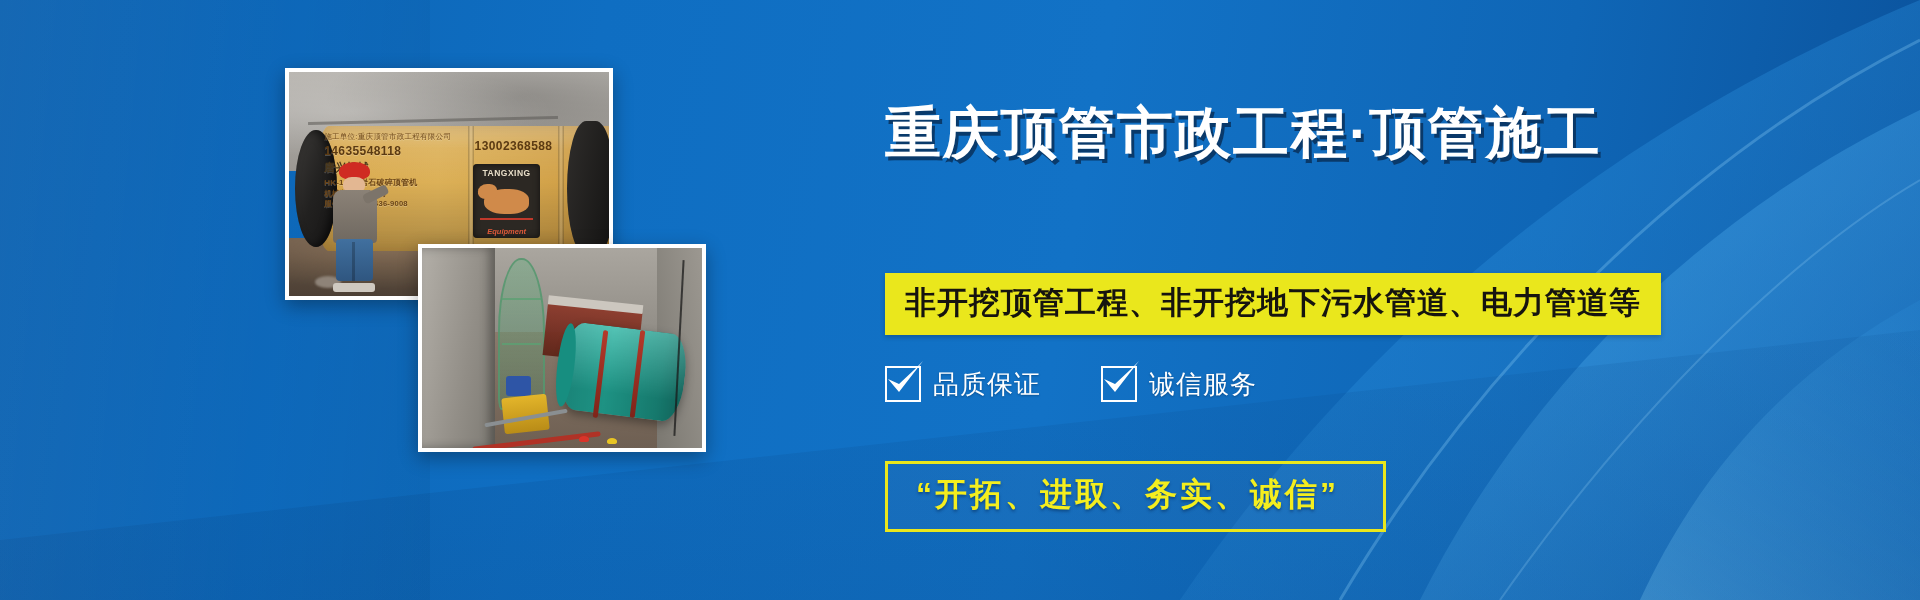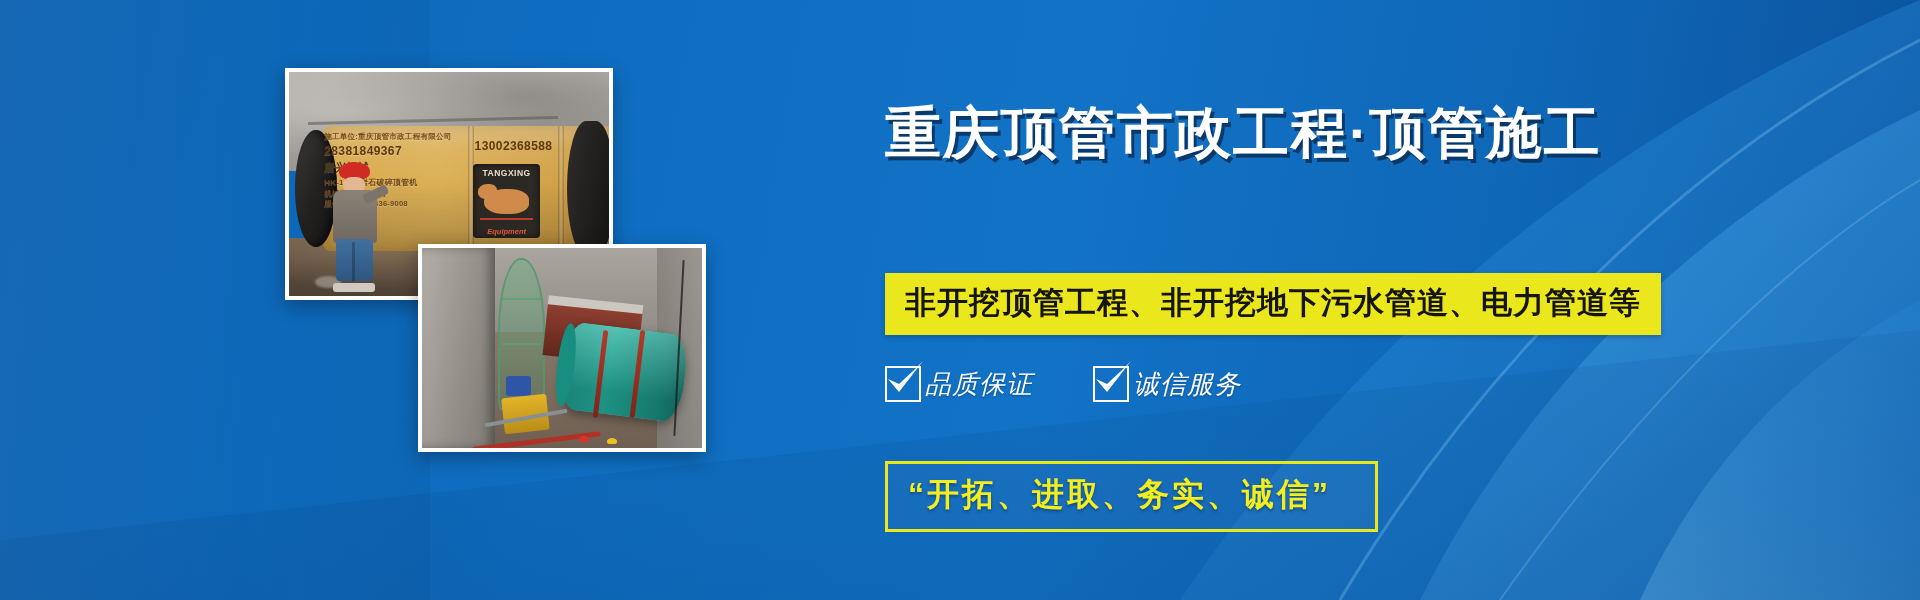--- a/index.html
+++ b/index.html
@@ -78,21 +78,21 @@
   .p1-rightdrum {
     position:absolute; right:-2%; top:22%; width:15%; height:60%;
     border-radius:40%/50%;
     background:linear-gradient(100deg,#2f2d2b,#1b1a19 70%,#111 100%);
   }
   .p1-text {
     position:absolute; left:11%; top:27%; width:60%;
     color:#6b4518; font-size:8.5px; line-height:1.35; letter-spacing:.2px;
     text-shadow:0 1px 0 rgba(255,255,255,.22);
   }
-  .p1-text .l1 { font-size:7.6px; font-weight:bold; opacity:.92; }
+  .p1-text .l1 { font-size:7.6px; font-weight:normal; opacity:.92; }
   .p1-text .l2 { font-size:12px; font-weight:bold; color:#5b3a12; letter-spacing:.4px; }
   .p1-text .l3 { font-size:11px; font-weight:bold; color:#4a3718; margin-top:1px; }
   .p1-text .l4 { font-size:8px; font-weight:bold; margin-top:3px; }
   .p1-text .l5 { font-size:7.6px; font-weight:bold; }
   .p1-text .l6 { font-size:7.6px; font-weight:bold; }
   .p1-phone2 {
     position:absolute; left:58%; top:30%;
     font-size:12px; font-weight:bold; color:#5b3a12; letter-spacing:.4px;
   }
   .p1-badge {
@@ -257,33 +257,33 @@
     position:absolute; top:273px; left:0;
     background:#eae71c; color:#16140f;
     font-size:31px; font-weight:bold; letter-spacing:1px;
     padding:9px 20px 11px 20px; white-space:nowrap;
     box-shadow:0 2px 5px rgba(0,0,0,.22);
   }
   .features {
     position:absolute; top:366px; left:0;
     display:flex; align-items:center; gap:60px;
   }
-  .feature { display:flex; align-items:center; gap:4px;font-style:italic; }
+  .feature { display:flex; align-items:center; gap:12px; }
   .chk { position:relative; width:36px; height:36px; flex:0 0 36px; }
   .chk .box {
     position:absolute; inset:0; border:2px solid #ffffff; background:transparent;
   }
   .chk svg { position:absolute; left:-3px; top:-9px; width:46px; height:46px; overflow:visible; }
   .feature-label {
     font-size:26px; color:#ffffff; letter-spacing:1px; white-space:nowrap;
     text-shadow:0 1px 2px rgba(0,40,80,.45);
   }
   .slogan {
     position:absolute; top:461px; left:0;
-    border:3px solid #eae71c; padding:9px 44px 12px 20px;
+    border:3px solid #eae71c; padding:9px 44px 12px 28px;
     background:rgba(255,255,255,0.03);
   }
   .slogan-text {
     font-size:32px; font-weight:bold; color:#f4ee1e;
     letter-spacing:3px; white-space:nowrap;
     text-shadow:0 2px 3px rgba(0,30,70,.45);
   }
 </style>
 </head>
 <body>
@@ -325,21 +325,21 @@
       <div class="p1-wall"></div>
       <div class="p1-ground"></div>
       <div class="p1-pipe"></div>
       <div class="p1-cap"></div>
       <div class="p1-seam s1"></div>
       <div class="p1-seam s2"></div>
       <div class="p1-rightdrum"></div>
 
       <div class="p1-text">
         <div class="l1">施工单位:重庆顶管市政工程有限公司</div>
-        <div class="l2">28381849367</div>
+        <div class="l2">14635548118</div>
         <div class="l3">唐兴机械</div>
         <div class="l4">HK-1650 岩石破碎顶管机</div>
         <div class="l5">机械装备有限公司</div>
         <div class="l6">服务电话:400-636-9008</div>
       </div>
       <div class="p1-phone2">13002368588</div>
 
       <div class="p1-badge">
         <div class="bname">TANGXING</div>
         <div class="rhino"></div>

